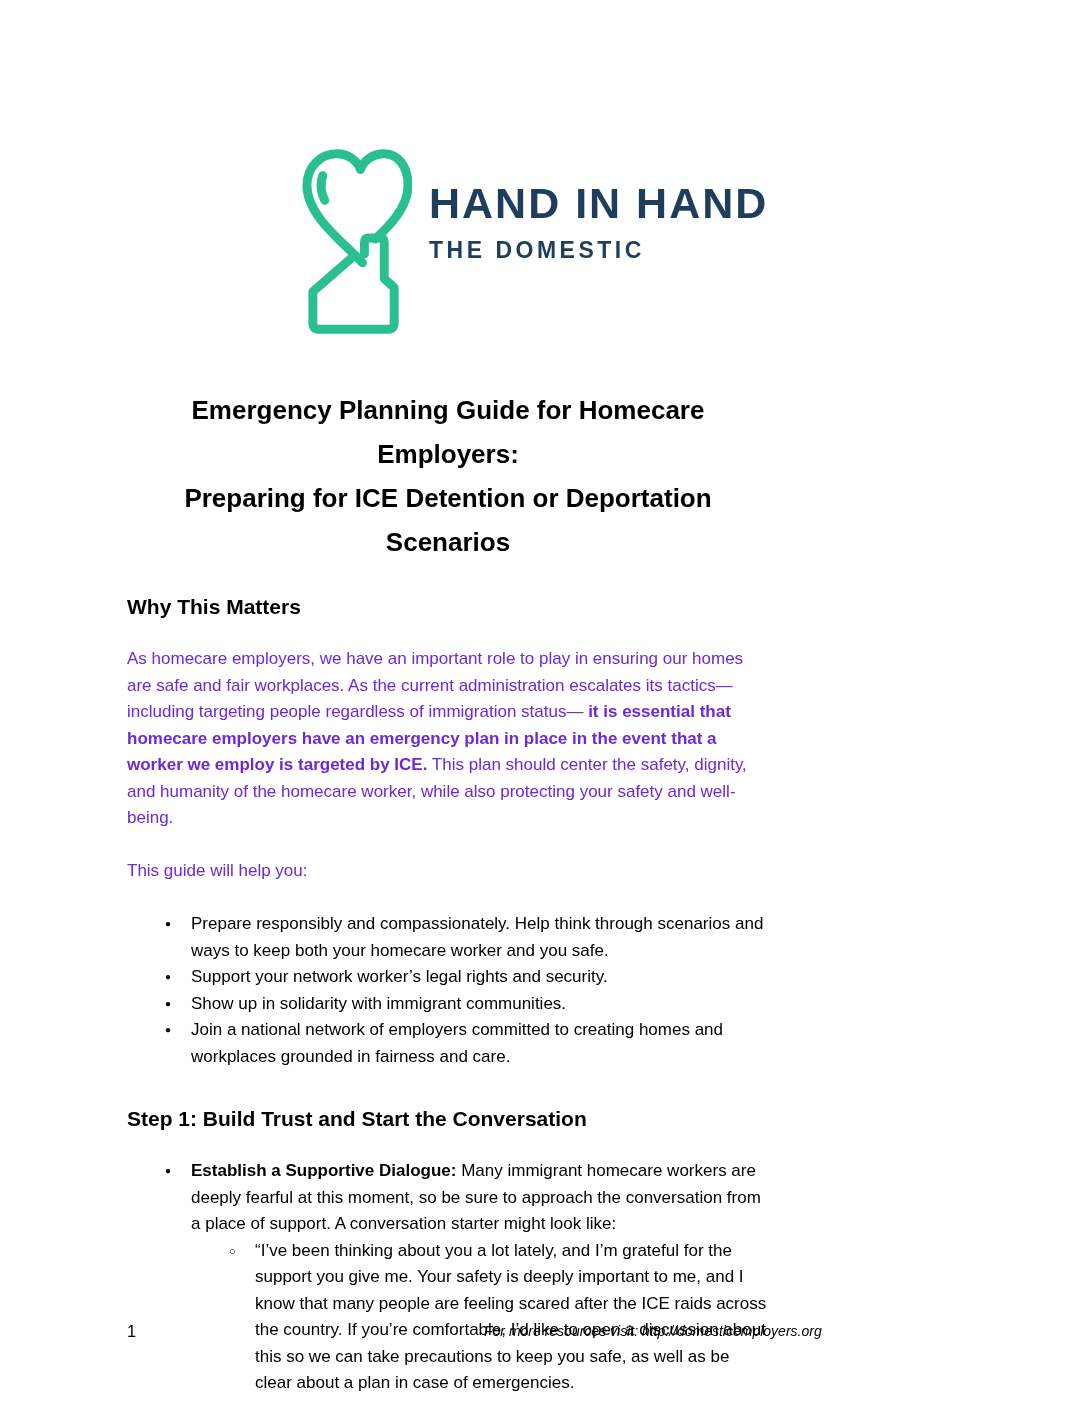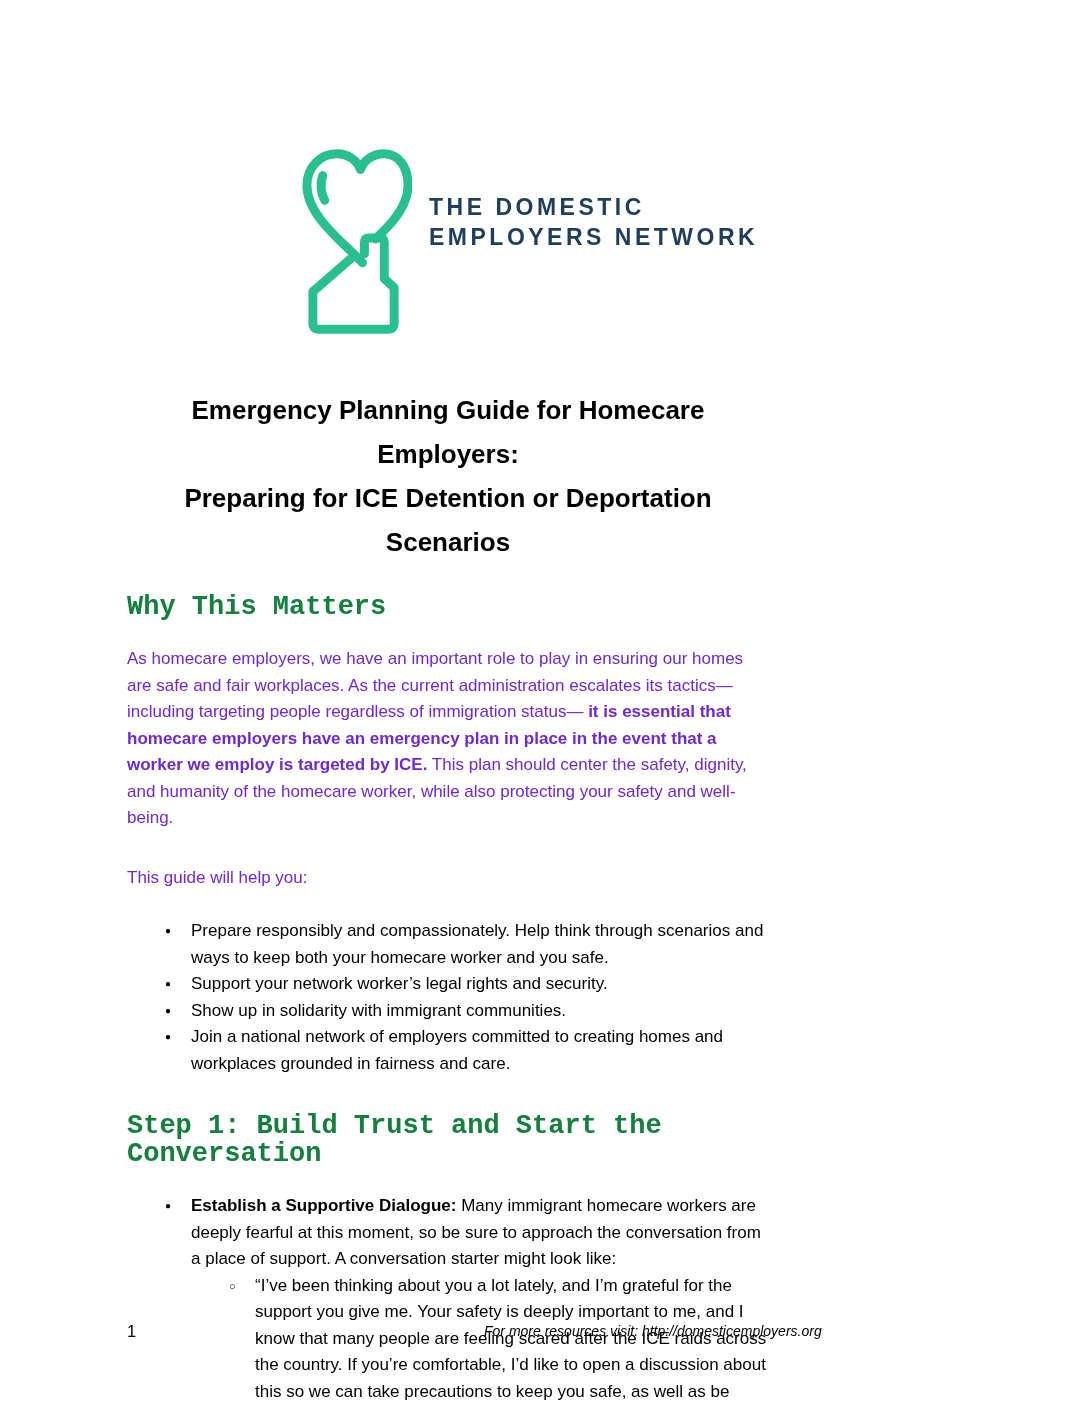--- a/index.html
+++ b/index.html
@@ -29,30 +29,30 @@
   
   .content { position:absolute; top:0; left:0; width:896px; box-sizing:border-box; padding:0 127px; }
 
   .doc-title {
     margin-top:388px;
     text-align:center;
     font-size:26px; font-weight:bold; line-height:44px; color:#000000;
   }
 
   .section-heading {
-    font-size:27px; font-weight:bold; color:#15803d; line-height:28px;font-family:Liberation Mono, monospace;
+    font-size:21px; font-weight:bold; color:#000000; line-height:28px;
   }
   .heading-why   { margin-top:29px; }
   .heading-step1 { margin-top:35px; }
 
   .para {
     font-size:17px; line-height:26.5px; color:#6d28d9;
   }
   .para-main  { margin-top:25px; }
-  .para-intro { margin-top:33px; }
+  .para-intro { margin-top:26px; }
 
   ul.doc-list { list-style:none; margin:27px 0 0 0; padding:0; font-size:17px; line-height:26.5px; }
   ul.doc-list.tight { margin-top:25px; }
   ul.doc-list > li { display:flex; }
   .bullet-marker {
     flex:0 0 26px; margin-left:38px;
     font-size:10px; line-height:26.5px; text-align:left;
   }
   .bullet-marker.hollow { font-size:11px; }
   .li-text { flex:1 1 auto; }
@@ -83,23 +83,23 @@
 
           <path d="M66 120 C 50 102, 10 74, 10 42 C 10 23, 24 10, 40 10 C 52 10, 61 17, 64 26 C 67 17, 76 10, 88 10 C 102 10, 112 23, 112 42 C 112 64, 93 83, 79 96"></path>
 
           <path d="M26 32 C 23 40, 24 50, 28 57"></path>
 
           <path d="M54 116 L16 149 L16 181 Q16 187 22 187 L92 187 Q98 187 98 181 L98 145 L88 136 L88 99 Q88 95 84 95 L72 95 Q68 95 68 99 L68 111"></path>
         </g>
       </svg>
     </div>
     <div class="logo-text">
+      <div class="logo-name">HAND IN HAND</div>
       <div class="logo-sub">
         <div>THE DOMESTIC</div>
-        <div>EMPLOYERS NETWORK</div>
       </div>
     </div>
   </div>
 
   <div class="content">
 
     <div class="doc-title">
       <div>Emergency Planning Guide for Homecare Employers:</div>
       <div>Preparing for ICE Detention or Deportation Scenarios</div>
     </div>

